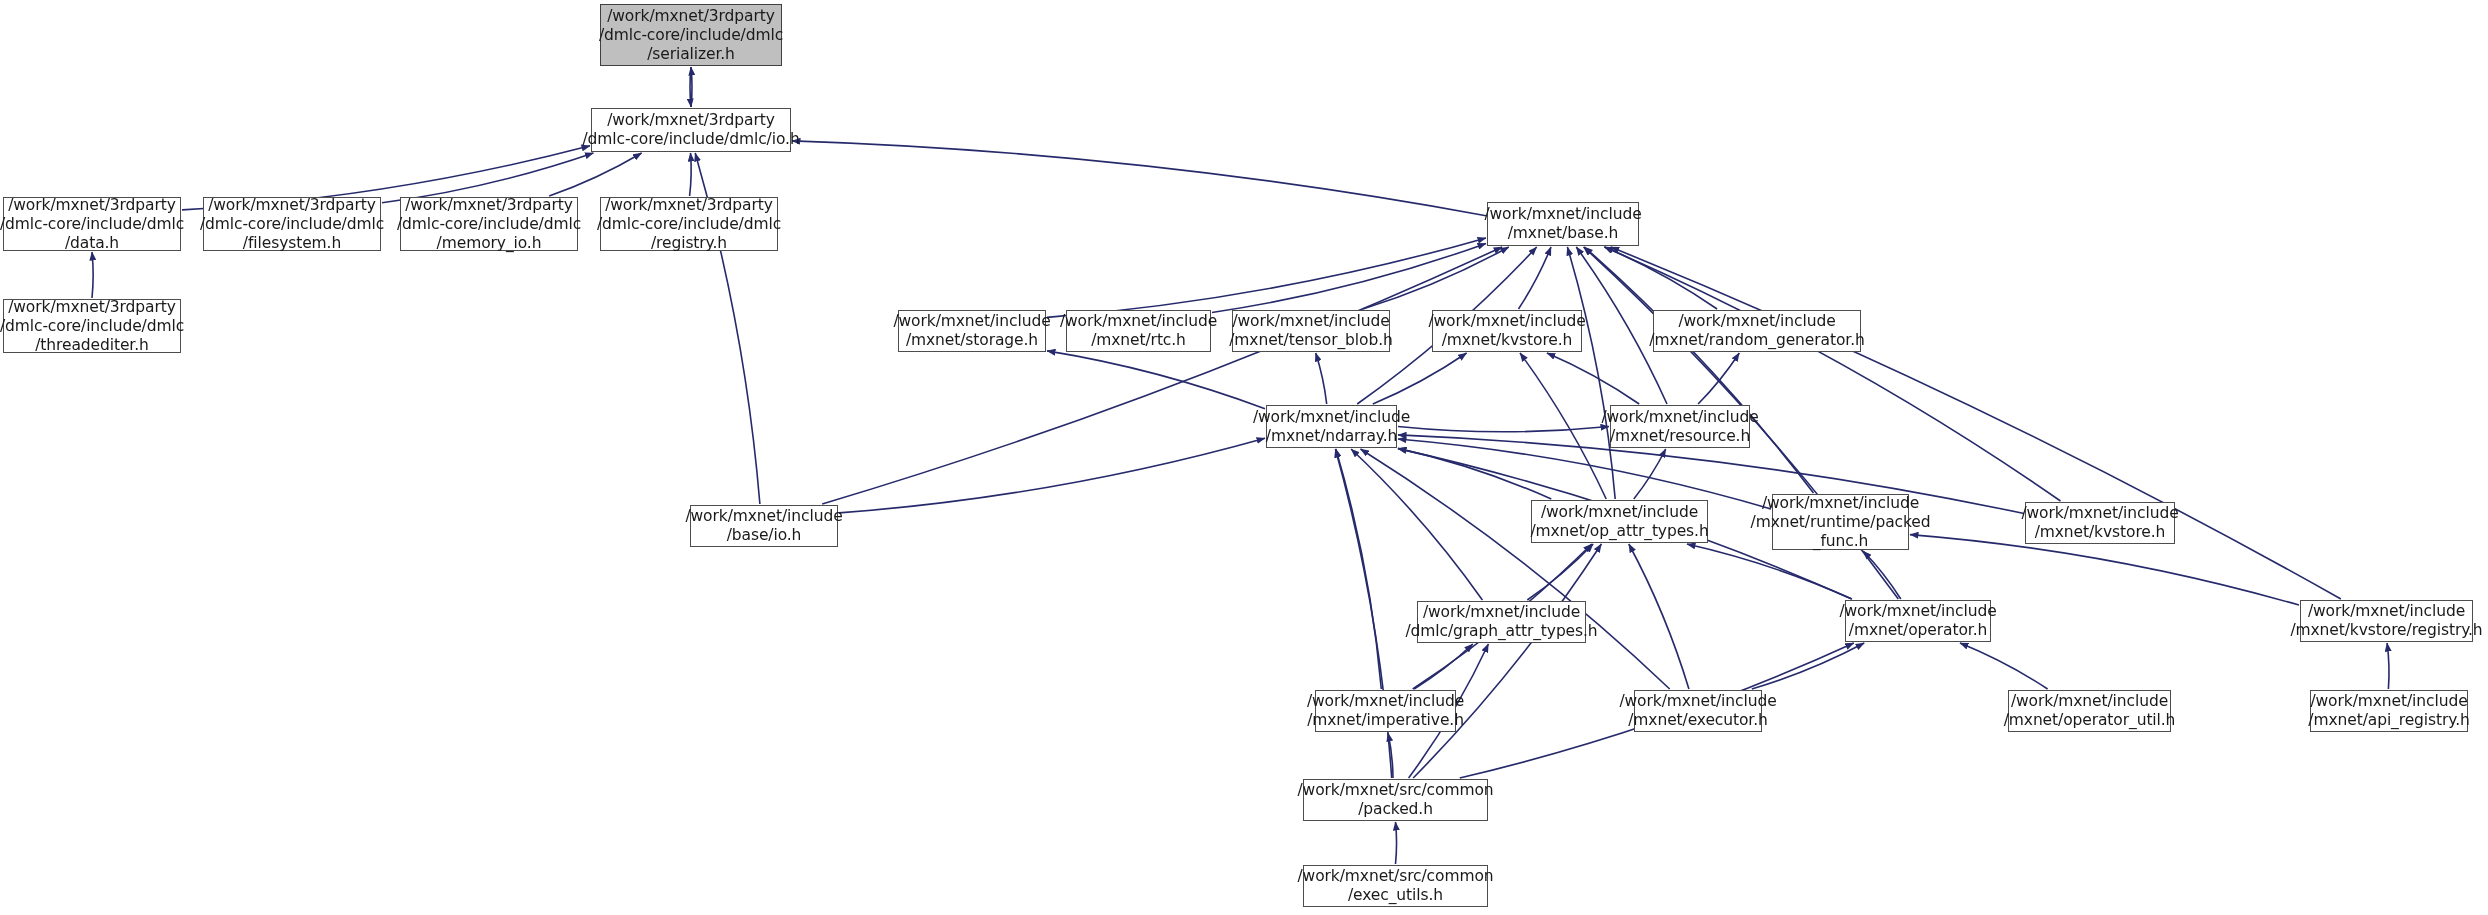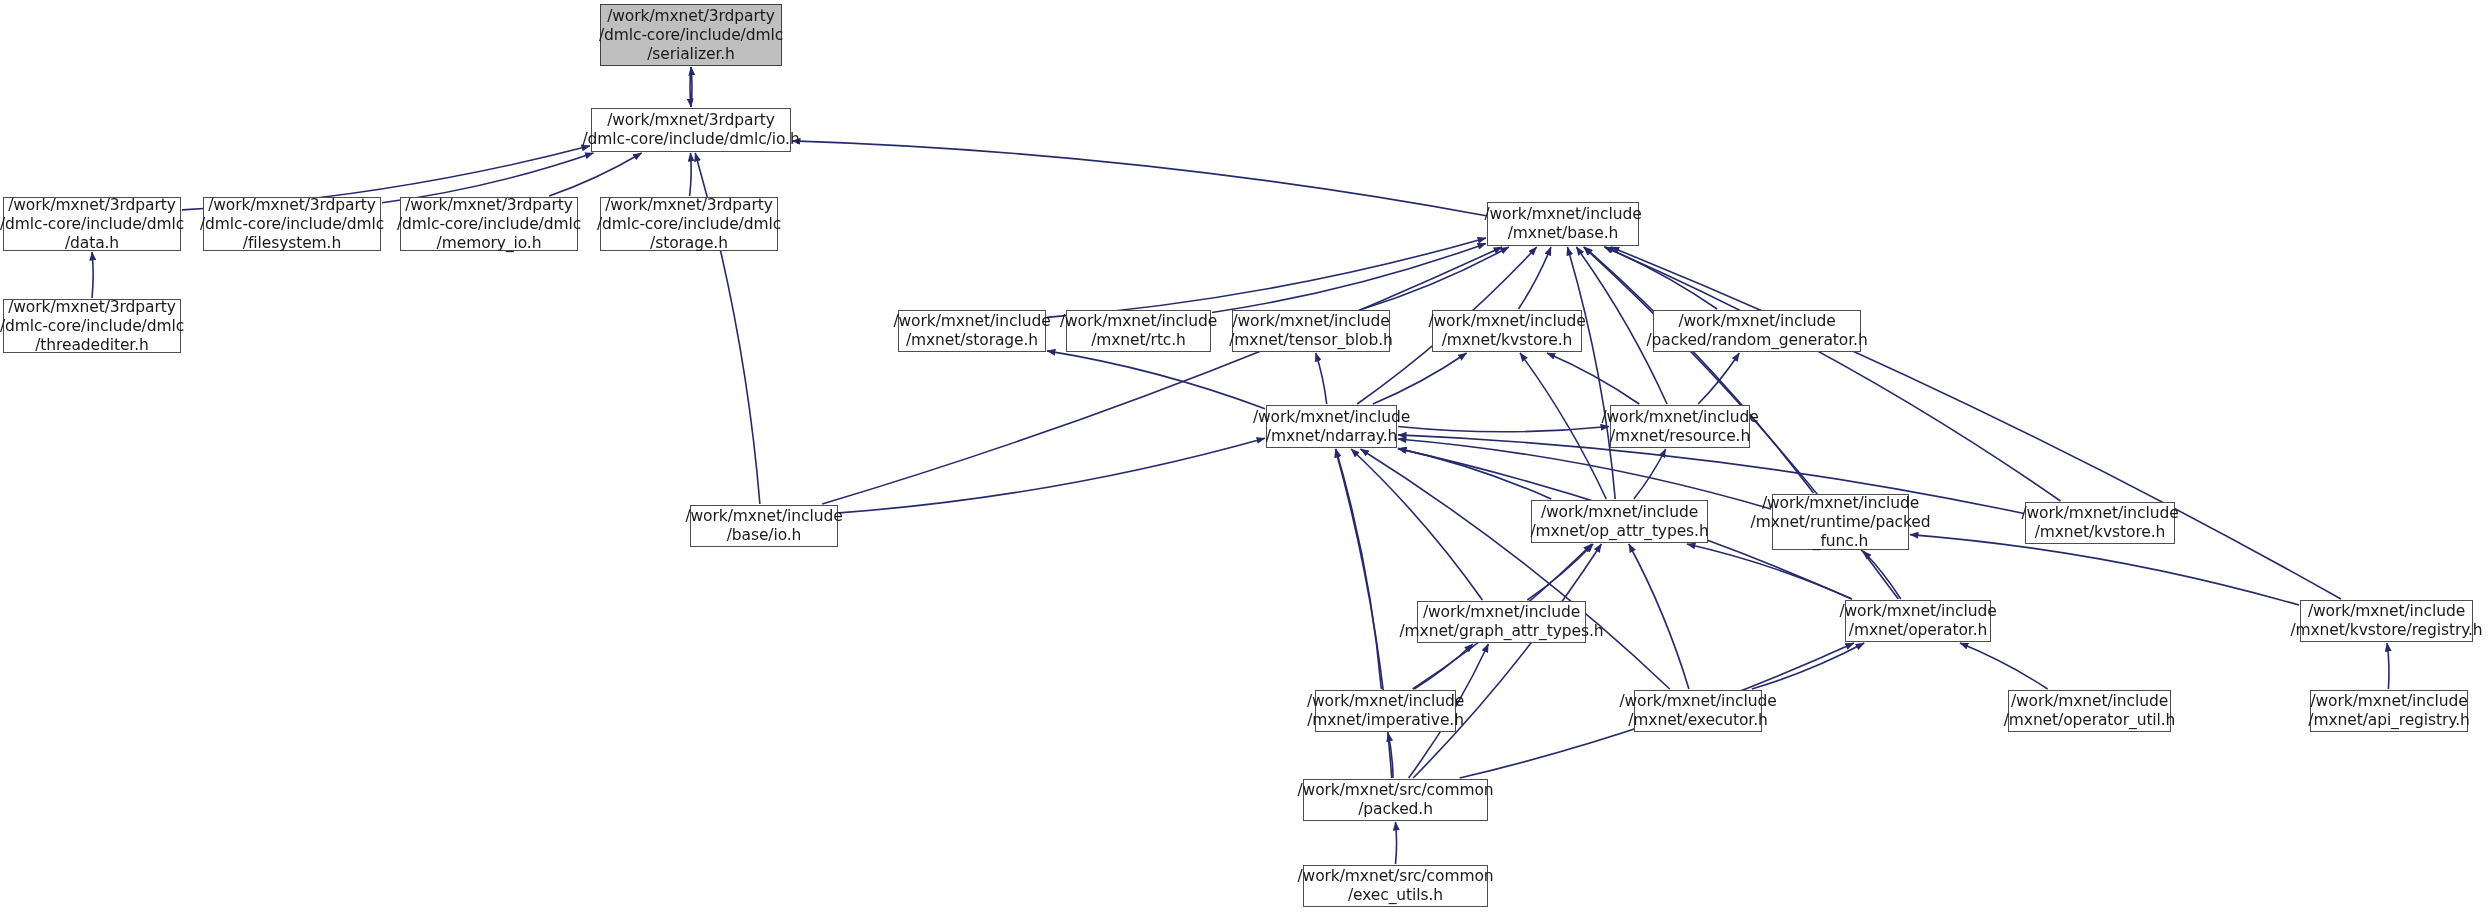--- a/index.html
+++ b/index.html
@@ -115,35 +115,35 @@
         <path d="M 1393.0 778.0 Q 1392.8 755.2 1388.0 733.0" marker-end="url(#arrowhead)"></path>
         <path d="M 1395.5 864.0 Q 1397.6 843.0 1395.5 822.0" marker-end="url(#arrowhead)"></path>
       </g>
   </svg>
   <div id="node-layer">
       <div class="node highlight" style="left: 600px; top: 4px; width: 182px; height: 62px;"><span>/work/mxnet/3rdparty</span><span>/dmlc-core/include/dmlc</span><span>/serializer.h</span></div>
       <div class="node" style="left: 591px; top: 108px; width: 200px; height: 44px;"><span>/work/mxnet/3rdparty</span><span>/dmlc-core/include/dmlc/io.h</span></div>
       <div class="node" style="left: 3px; top: 197px; width: 178px; height: 54px;"><span>/work/mxnet/3rdparty</span><span>/dmlc-core/include/dmlc</span><span>/data.h</span></div>
       <div class="node" style="left: 203px; top: 197px; width: 178px; height: 54px;"><span>/work/mxnet/3rdparty</span><span>/dmlc-core/include/dmlc</span><span>/filesystem.h</span></div>
       <div class="node" style="left: 400px; top: 197px; width: 178px; height: 54px;"><span>/work/mxnet/3rdparty</span><span>/dmlc-core/include/dmlc</span><span>/memory_io.h</span></div>
-      <div class="node" style="left: 600px; top: 197px; width: 178px; height: 54px;"><span>/work/mxnet/3rdparty</span><span>/dmlc-core/include/dmlc</span><span>/storage.h</span></div>
+      <div class="node" style="left: 600px; top: 197px; width: 178px; height: 54px;"><span>/work/mxnet/3rdparty</span><span>/dmlc-core/include/dmlc</span><span>/registry.h</span></div>
       <div class="node" style="left: 3px; top: 299px; width: 178px; height: 54px;"><span>/work/mxnet/3rdparty</span><span>/dmlc-core/include/dmlc</span><span>/threadediter.h</span></div>
       <div class="node" style="left: 1487px; top: 202px; width: 152px; height: 44px;"><span>/work/mxnet/include</span><span>/mxnet/base.h</span></div>
       <div class="node" style="left: 898px; top: 310px; width: 148px; height: 42px;"><span>/work/mxnet/include</span><span>/mxnet/storage.h</span></div>
       <div class="node" style="left: 1066px; top: 310px; width: 145px; height: 42px;"><span>/work/mxnet/include</span><span>/mxnet/rtc.h</span></div>
       <div class="node" style="left: 1232px; top: 310px; width: 158px; height: 42px;"><span>/work/mxnet/include</span><span>/mxnet/tensor_blob.h</span></div>
       <div class="node" style="left: 1432px; top: 310px; width: 150px; height: 42px;"><span>/work/mxnet/include</span><span>/mxnet/kvstore.h</span></div>
-      <div class="node" style="left: 1653px; top: 310px; width: 208px; height: 42px;"><span>/work/mxnet/include</span><span>/packed/random_generator.h</span></div>
+      <div class="node" style="left: 1653px; top: 310px; width: 208px; height: 42px;"><span>/work/mxnet/include</span><span>/mxnet/random_generator.h</span></div>
       <div class="node" style="left: 1266px; top: 405px; width: 131px; height: 43px;"><span>/work/mxnet/include</span><span>/mxnet/ndarray.h</span></div>
       <div class="node" style="left: 1610px; top: 405px; width: 140px; height: 43px;"><span>/work/mxnet/include</span><span>/mxnet/resource.h</span></div>
       <div class="node" style="left: 690px; top: 505px; width: 148px; height: 42px;"><span>/work/mxnet/include</span><span>/base/io.h</span></div>
       <div class="node" style="left: 1531px; top: 500px; width: 177px; height: 43px;"><span>/work/mxnet/include</span><span>/mxnet/op_attr_types.h</span></div>
       <div class="node" style="left: 1772px; top: 494px; width: 137px; height: 56px;"><span>/work/mxnet/include</span><span>/mxnet/runtime/packed</span><span>_func.h</span></div>
       <div class="node" style="left: 2025px; top: 502px; width: 150px; height: 42px;"><span>/work/mxnet/include</span><span>/mxnet/kvstore.h</span></div>
-      <div class="node" style="left: 1417px; top: 601px; width: 169px; height: 42px;"><span>/work/mxnet/include</span><span>/mxnet/graph_attr_types.h</span></div>
+      <div class="node" style="left: 1417px; top: 601px; width: 169px; height: 42px;"><span>/work/mxnet/include</span><span>/dmlc/graph_attr_types.h</span></div>
       <div class="node" style="left: 1845px; top: 600px; width: 146px; height: 42px;"><span>/work/mxnet/include</span><span>/mxnet/operator.h</span></div>
       <div class="node" style="left: 2300px; top: 600px; width: 173px; height: 42px;"><span>/work/mxnet/include</span><span>/mxnet/kvstore/registry.h</span></div>
       <div class="node" style="left: 1315px; top: 690px; width: 141px; height: 42px;"><span>/work/mxnet/include</span><span>/mxnet/imperative.h</span></div>
       <div class="node" style="left: 1634px; top: 690px; width: 128px; height: 42px;"><span>/work/mxnet/include</span><span>/mxnet/executor.h</span></div>
       <div class="node" style="left: 2008px; top: 690px; width: 163px; height: 42px;"><span>/work/mxnet/include</span><span>/mxnet/operator_util.h</span></div>
       <div class="node" style="left: 2310px; top: 690px; width: 158px; height: 42px;"><span>/work/mxnet/include</span><span>/mxnet/api_registry.h</span></div>
       <div class="node" style="left: 1303px; top: 779px; width: 185px; height: 42px;"><span>/work/mxnet/src/common</span><span>/packed.h</span></div>
       <div class="node" style="left: 1303px; top: 865px; width: 185px; height: 42px;"><span>/work/mxnet/src/common</span><span>/exec_utils.h</span></div>
     </div>
 </div>

